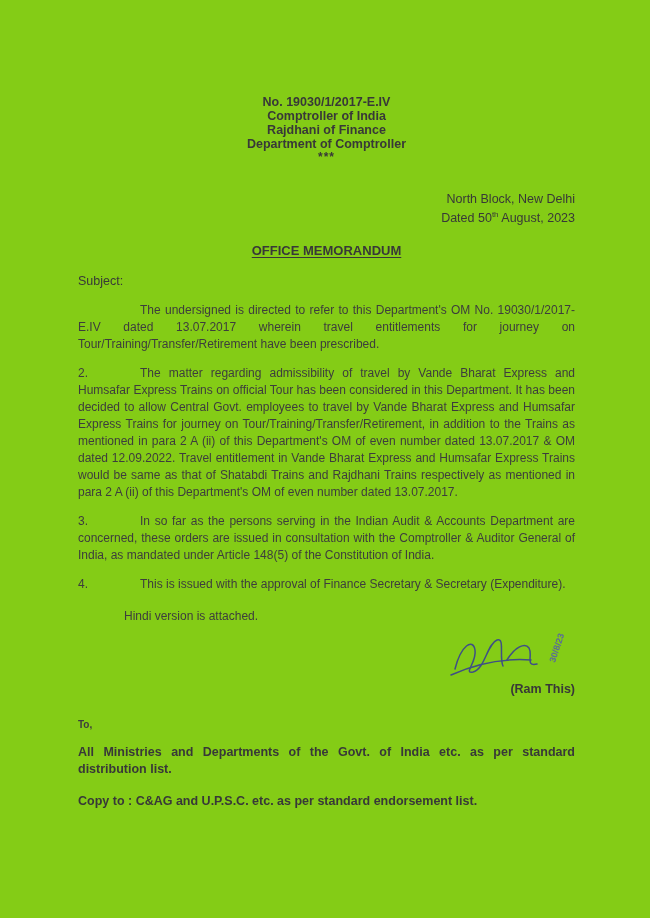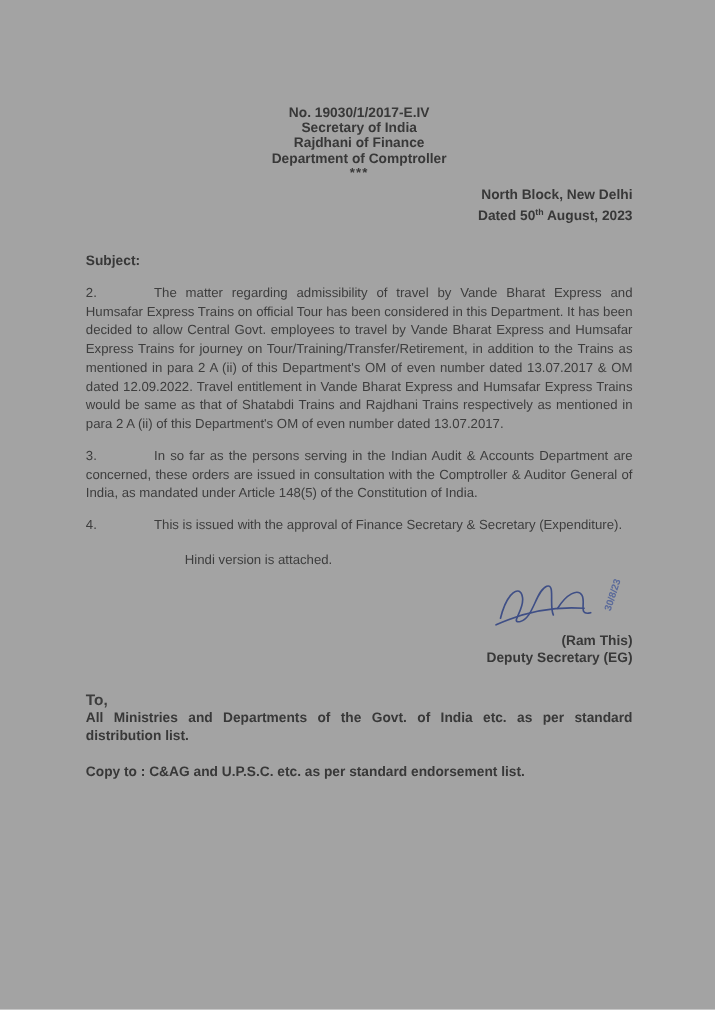--- a/index.html
+++ b/index.html
@@ -4,57 +4,57 @@
 <style>
   * { margin: 0; padding: 0; box-sizing: border-box; }
   html, body { background: #ffffff; }
   body {
     width: 650px; height: 918px;
     font-family: "Liberation Sans", sans-serif;
     color: #3d3d3d;
   }
   .page {
     width: 650px; height: 918px;
-    background: #a3a3a3;
+    background: #84cc16;
     padding: 95px 75px 0 78px;
     position: relative;
     overflow: hidden;
   }
   .letterhead {
     text-align: center;
     font-weight: bold;
     font-size: 12.5px;
     line-height: 14px;
     color: #383838;
   }
   .stars { font-size: 12px; line-height: 13px; letter-spacing: 1px; }
   .place-date {
     text-align: right;
-    font-weight: bold;
+    font-weight: normal;
     font-size: 12.5px;
     line-height: 15px;
-    margin-top: 6px;
+    margin-top: 28px;
     color: #383838;
   }
   .place-date sup { font-size: 8px; text-align: right; }
   .memo-title-wrap { text-align: center; margin-top: 15px; }
   .memo-title {
     display: inline-block;
     font-weight: bold;
     font-size: 13px;
     text-decoration: underline;
     text-underline-offset: 2px;
     color: #383838;
   }
   .subject {
     display: flex;
-    font-weight: bold;
+    font-weight: normal;
     font-size: 12.5px;
     line-height: 17px;
-    margin-top: 25px;
+    margin-top: 14px;
     color: #383838;
     align-items: flex-end;
   }
   .subject-label { width: 62px; flex-shrink: 0; }
   .subject-text { flex: 1; }
   .para {
     font-size: 12px;
     line-height: 17px;
     text-align: justify;
     margin-top: 12px;
@@ -63,94 +63,98 @@
   }
   .para .num {
     position: absolute;
     left: 0; top: 0;
     text-indent: 0;
   }
   .attachment-note {
     font-size: 12px;
     line-height: 17px;
     margin-top: 15px;
-    margin-left: 90px;
+    margin-left: 46px;
   }
   .signature {
     margin-top: 4px;
     text-align: right;
     font-weight: bold;
     font-size: 12.5px;
     line-height: 16px;
     color: #383838;
   }
   .signature svg { display: block; margin-left: auto; margin-right: 2px; margin-bottom: -10px; }
   .to-label {
-    font-size: 14px;
+    font-size: 10px;
     margin-top: 22px;
     font-weight: bold;
   }
   .footer-para {
     font-size: 12.5px;
     line-height: 17px;
     font-weight: bold;
     text-align: justify;
+    margin-top: 14px;
     color: #383838;
   }
   .copy-line {
     font-size: 12.5px;
     line-height: 17px;
     font-weight: bold;
     margin-top: 15px;
     color: #383838;
   }
 </style>
 </head>
 <body>
 
 <div class="page">
 
   <div class="letterhead">
     <div>No. 19030/1/2017-E.IV</div>
-    <div>Secretary of India</div>
+    <div>Comptroller of India</div>
     <div>Rajdhani of Finance</div>
     <div>Department of Comptroller</div>
     <div class="stars">***</div>
   </div>
 
   <div class="place-date">
     <div>North Block, New Delhi</div>
     <div><span>Dated 50</span><sup>th</sup><span> August, 2023</span></div>
   </div>
 
+  <div class="memo-title-wrap">
+    <span class="memo-title">OFFICE MEMORANDUM</span>
+  </div>
 
   <div class="subject">
     <span class="subject-label">Subject:</span>
   </div>
 
+  <p class="para"><span>The undersigned is directed to refer to this Department's OM No. 19030/1/2017-E.IV dated 13.07.2017 wherein travel entitlements for journey on Tour/Training/Transfer/Retirement have been prescribed.</span></p>
 
   <p class="para"><span class="num">2.</span><span>The matter regarding admissibility of travel by Vande Bharat Express and Humsafar Express Trains on official Tour has been considered in this Department. It has been decided to allow Central Govt. employees to travel by Vande Bharat Express and Humsafar Express Trains for journey on Tour/Training/Transfer/Retirement, in addition to the Trains as mentioned in para 2 A (ii) of this Department's OM of even number dated 13.07.2017 &amp; OM dated 12.09.2022. Travel entitlement in Vande Bharat Express and Humsafar Express Trains would be same as that of Shatabdi Trains and Rajdhani Trains respectively as mentioned in para 2 A (ii) of this Department's OM of even number dated 13.07.2017.</span></p>
 
   <p class="para"><span class="num">3.</span><span>In so far as the persons serving in the Indian Audit &amp; Accounts Department are concerned, these orders are issued in consultation with the Comptroller &amp; Auditor General of India, as mandated under Article 148(5) of the Constitution of India.</span></p>
 
   <p class="para"><span class="num">4.</span><span>This is issued with the approval of Finance Secretary &amp; Secretary (Expenditure).</span></p>
 
   <p class="attachment-note">Hindi version is attached.</p>
 
   <div class="signature">
     <svg width="130" height="62" viewBox="0 0 130 62">
       <g stroke="#3f4f86" stroke-width="1.5" fill="none" stroke-linecap="round">
         <path d="M12 40 C 18 16, 30 9, 32 21 C 34 33, 20 45, 30 43 C 42 40, 44 15, 54 11 C 62 8, 56 28, 60 37"></path>
         <path d="M8 46 C 32 35, 60 29, 88 31"></path>
         <path d="M64 31 C 72 18, 82 13, 86 19 C 90 26, 82 38, 94 35"></path>
       </g>
       <text x="112" y="34" font-size="9" fill="#5a6a9a" transform="rotate(-72 112 34)">30/8/23</text>
     </svg>
     <div>(Ram This)</div>
-    <div>Deputy Secretary (EG)</div>
   </div>
 
   <div class="to-label">To,</div>
 
   <p class="footer-para">All Ministries and Departments of the Govt. of India etc. as per standard distribution list.</p>
 
   <p class="copy-line">Copy to : C&amp;AG and U.P.S.C. etc. as per standard endorsement list.</p>
 
 </div>
 

